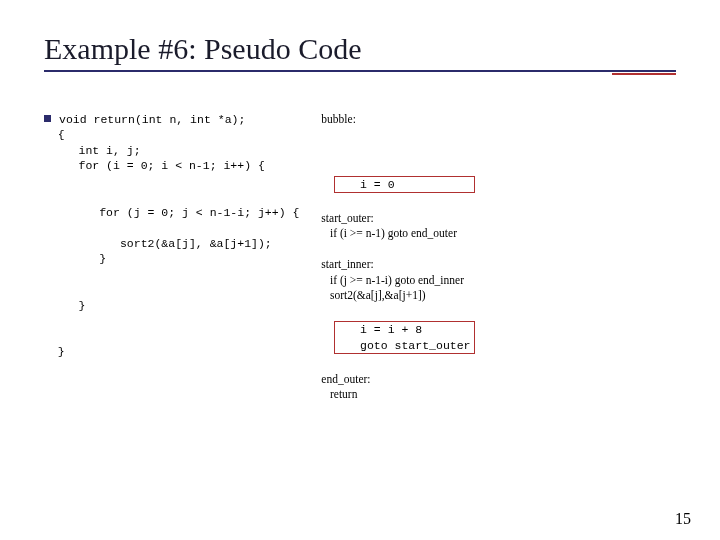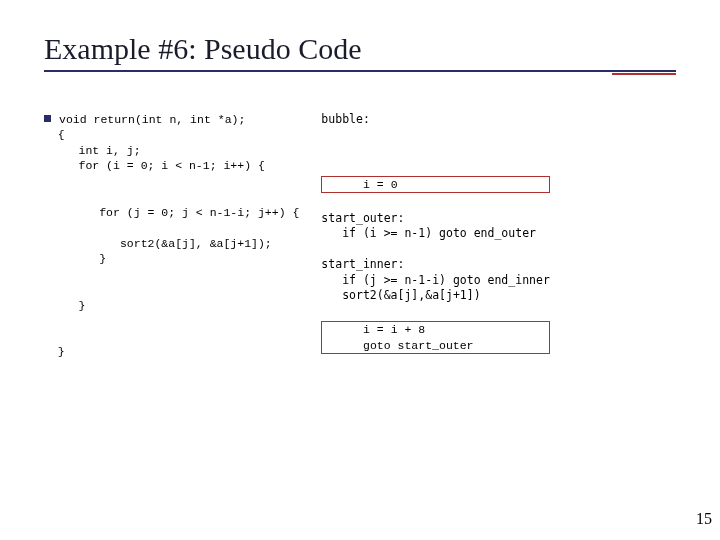--- a/index.html
+++ b/index.html
@@ -54,34 +54,35 @@
     white-space: pre;
   }
   .left {
     flex: 0 0 auto;
   }
   .right {
     flex: 0 0 auto;
   }
   .right pre {
     margin: 0;
+    font-family: Liberation Serif, serif;
   }
   .box {
     border: 1px solid #b03030;
-    padding: 0 20px;
-    margin: 2px 0;
+    padding: 0 4px;
+    margin: 2px 13px;
     display: block;
     white-space: pre;
   }
   .nomargin {
     margin: 0;
   }
   .pagenum {
     position: absolute;
-    right: 8px;
+    right: 29px;
     bottom: 12px;
     font-family: "Times New Roman", Times, serif;
     font-size: 16px;
     color: #000;
   }
   .bullet-sq {
     display: inline-block;
     width: 7px;
     height: 7px;
     background: #2b2b6b;
@@ -122,17 +123,19 @@
 <pre class="nomargin">bubble:</pre>
 <pre class="nomargin">&nbsp;</pre>
 <span class="box"><span>   i = 0</span></span>
 <pre class="nomargin"><span>start_outer:</span>
 <span>   if (i &gt;= n-1) goto end_outer</span></pre>
 <pre class="nomargin"><span>start_inner:</span>
 <span>   if (j &gt;= n-1-i) goto end_inner</span>
 <span>   sort2(&amp;a[j],&amp;a[j+1])</span></pre>
 <span class="box"><span>   i = i + 8</span>
 <span>   goto start_outer</span></span>
+<pre class="nomargin"><span>end_outer:</span>
+<span>   return</span></pre>
     </div>
   </div>
 
   <div class="pagenum">15</div>
 </div>
 
 </body></html>

